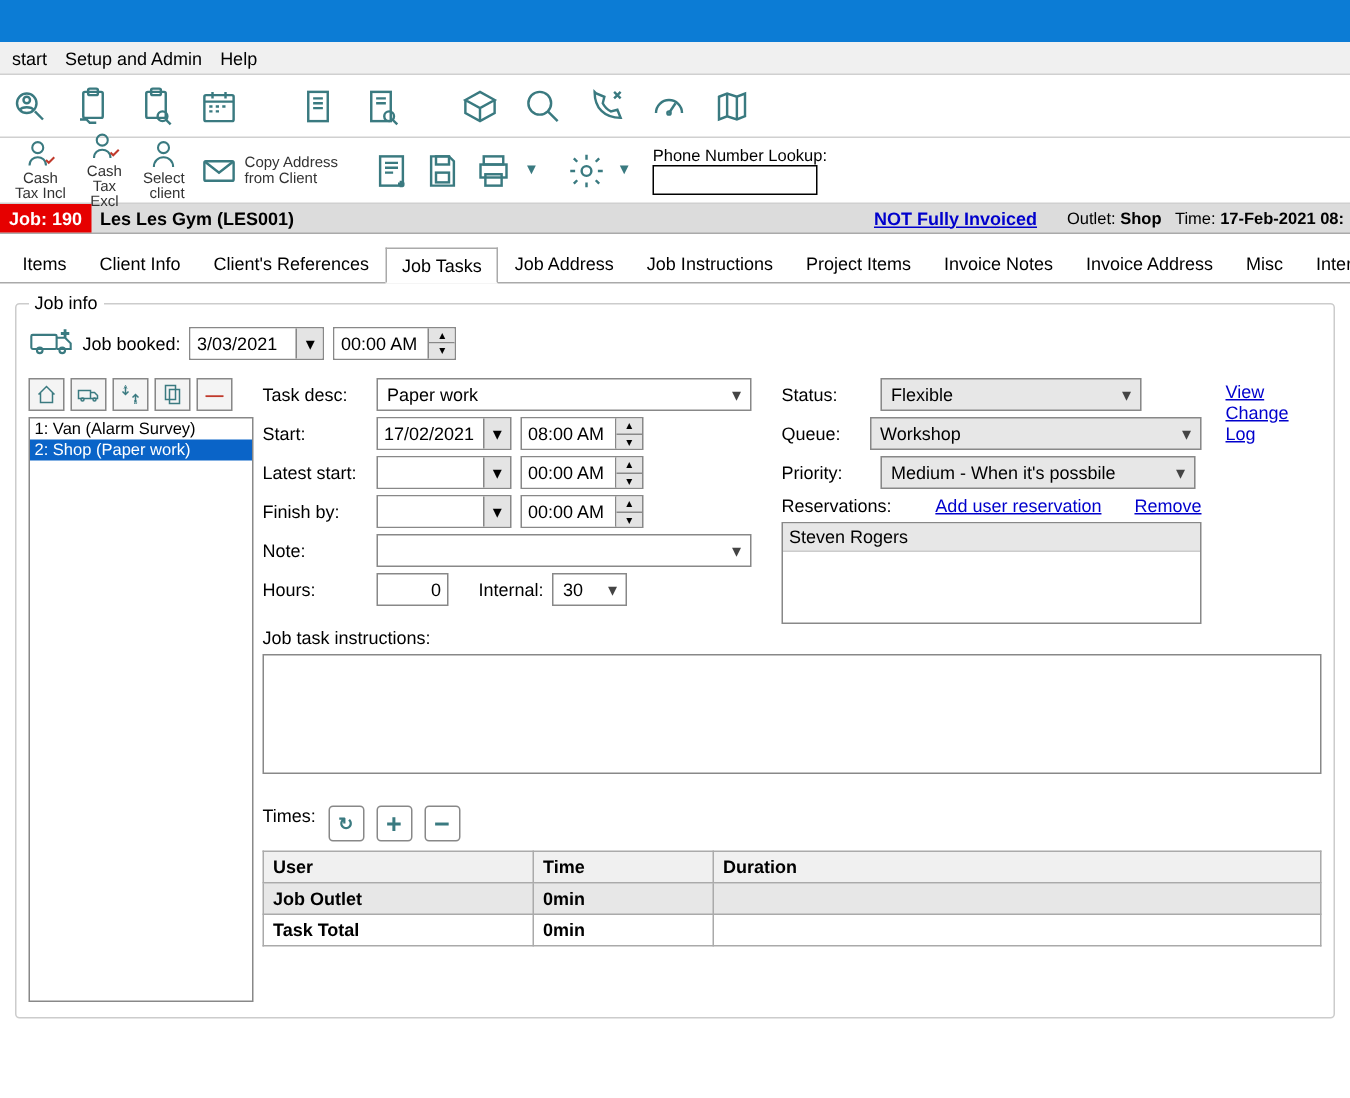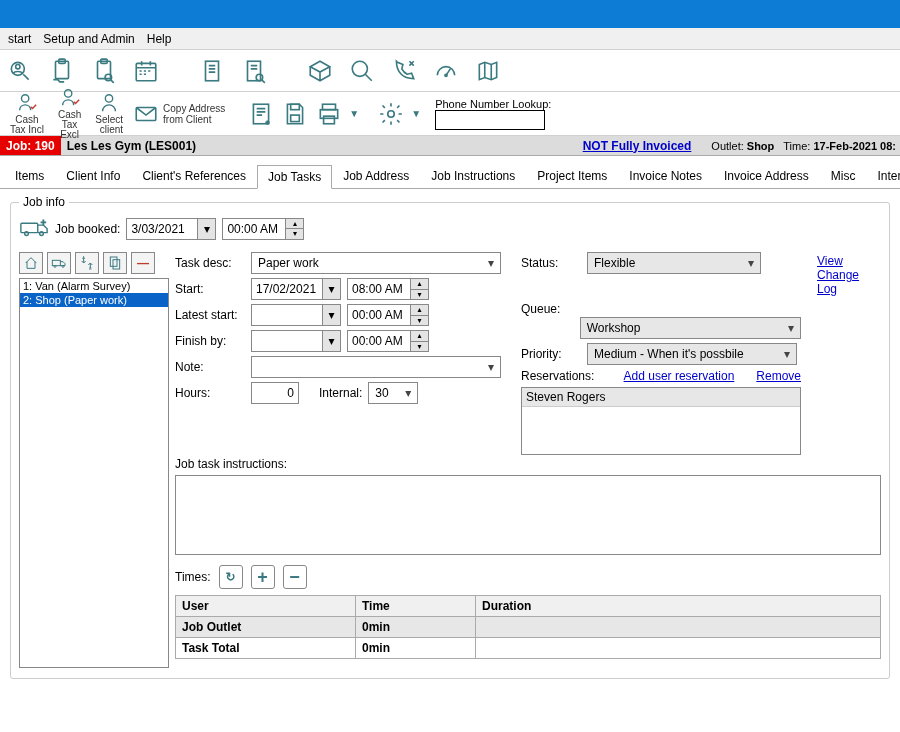--- a/index.html
+++ b/index.html
@@ -142,21 +142,21 @@
   .dd { border:1px solid #888; height:22px; display:flex; align-items:center; background:#e7e7e7;}
   .dd span { flex:1; padding:0 6px;}
   .dd .caret { width:18px; text-align:center; color:#444;}
   .dd.white { background:#fff;}
   .rightinfo { width:280px; }
   .rightinfo .form-row .flabel { width:60px;}
   .link { color:#0000cc; text-decoration:underline; cursor:pointer; font-size:12px;}
   .resbox { border:1px solid #888; height:68px; background:#fff; margin-top:2px;}
   .resbox .reshdr{ background:#e7e7e7; padding:2px 4px; border-bottom:1px solid #ccc;}
   .instr { border:1px solid #888; height:80px; width:100%; background:#fff; margin-top:4px;}
-  .timesbar { display:flex; align-items:center; gap:8px; margin-top:10px;}
+  .timesbar { display:flex; gap:8px; margin-top:21px;}
   .round-btn { width:24px; height:24px; border:1px solid #888; border-radius:3px; display:flex; align-items:center; justify-content:center; background:#fff; color:#3a7a80; font-weight:bold;}
   table.times { width:100%; border:1px solid #888; border-collapse:collapse; margin-top:6px; font-size:12px;}
   table.times th, table.times td { border:1px solid #aaa; padding:3px 6px; text-align:left;}
   table.times th { background:#f0f0f0; }
   table.times tr.total td { background:#e7e7e7; font-weight:bold;}
   table.times tr.tasktotal td { background:#fff; font-weight:bold;}
   .van-icon svg{ width:30px; height:24px; stroke:#3a7a80; fill:none; stroke-width:1.5;}
 </style>
 </head>
 <body>
@@ -485,21 +485,21 @@
           <div class="rightinfo">
             <div class="form-row">
               <div class="flabel">Status:</div>
               <div class="dd" style="width:174px;">
                 <span>Flexible</span>
                   <div class="caret">▾</div>
               </div>
             </div>
             <div class="form-row">
               <div class="flabel">Queue:</div>
-              <div class="dd" style="width:252px;margin-top:39px;">
+              <div class="dd" style="width:252px;">
                 <span>Workshop</span>
                   <div class="caret">▾</div>
               </div>
             </div>
             <div class="form-row">
               <div class="flabel">Priority:</div>
               <div class="dd" style="width:210px;">
                 <span>Medium - When it's possbile</span>
                   <div class="caret">▾</div>
               </div>

